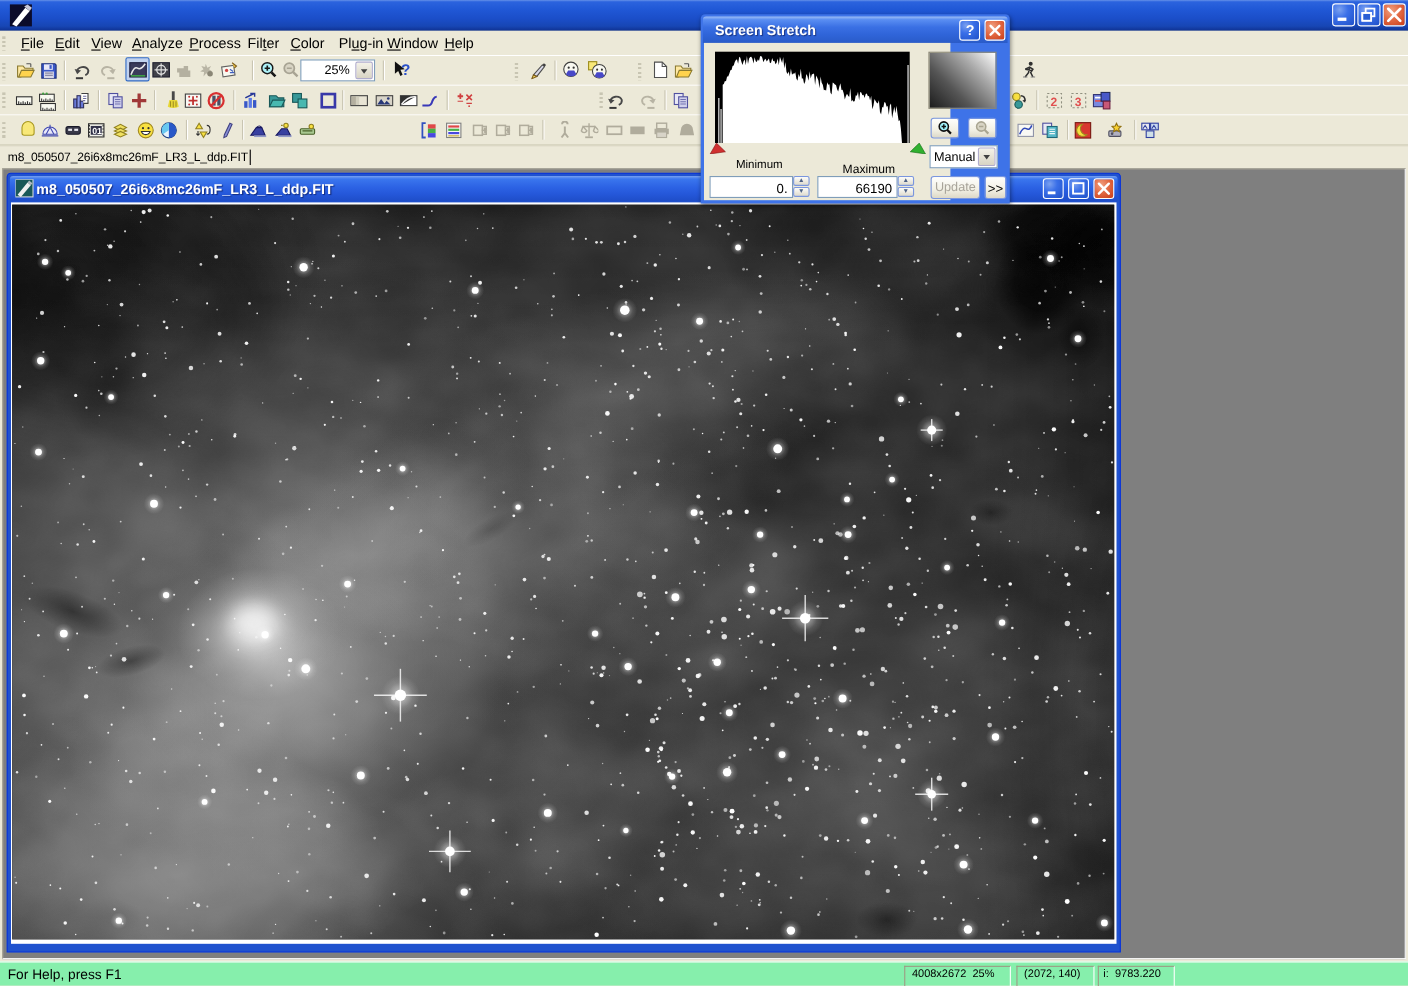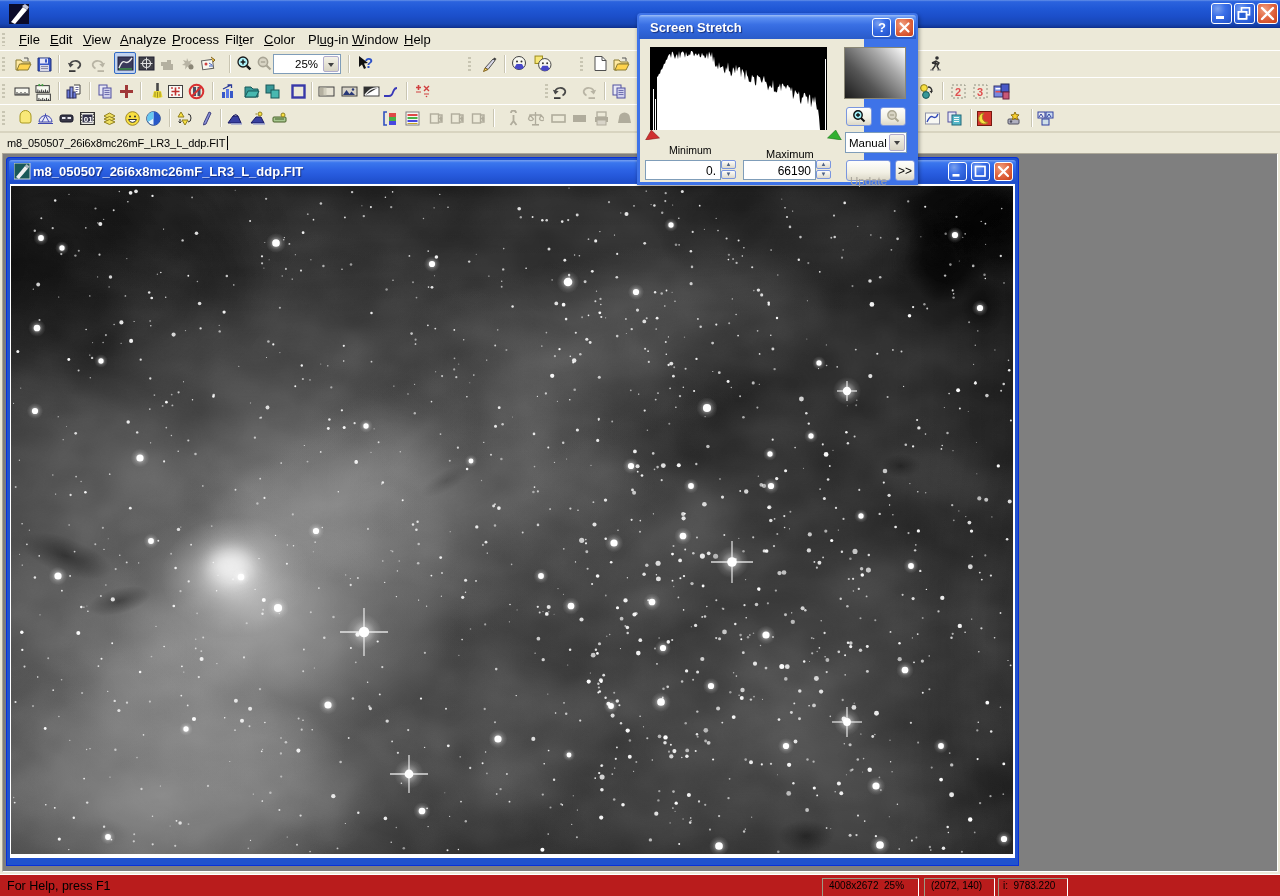--- a/index.html
+++ b/index.html
@@ -27,21 +27,21 @@
 
 #child{position:absolute;left:6px;top:157px;width:1013px;height:709px;background:#2052ce;border-radius:4px 4px 0 0;
  box-shadow:0 0 0 1px #0831d9 inset}
 #child .ctitle{position:absolute;left:3px;top:3px;width:1007px;height:23px;border-radius:3px 3px 0 0;
  background:linear-gradient(180deg,#77a0f0 0%,#3a76ee 12%,#2c62e4 45%,#2558da 70%,#1e4dc8 100%)}
 #child .ctext{position:absolute;left:24px;top:4px;color:#fff;font-weight:bold;font-size:13px;text-shadow:1px 1px 1px rgba(0,0,40,.5);white-space:nowrap}
 .cbtn{position:absolute;top:2px;width:19px;height:19px;border-radius:3px;border:1px solid #fff}
 #client{position:absolute;left:4px;top:27px;width:1005px;height:674px;background:#fff}
 #neb{position:absolute;left:1px;top:2px;width:1002px;height:668px;background:#1b1b1b;overflow:hidden}
 
-#status{position:absolute;left:0;top:874px;width:1280px;height:22px;background:#b91c1c;border-top:1px solid #fff;font-size:12.5px;color:#000}
+#status{position:absolute;left:0;top:874px;width:1280px;height:22px;background:#86efac;border-top:1px solid #fff;font-size:12.5px;color:#000}
 .spanel{position:absolute;top:3px;height:28px;border:1px solid;border-color:#9d9a84 #fff #fff #9d9a84;font-size:10px;padding:1px 18px 0 6px;white-space:nowrap}
 
 #dlg{position:absolute;left:637px;top:13px;width:281px;height:172px;background:#3e73e8;border-radius:4px 4px 0 0;box-shadow:1px 2px 4px rgba(0,0,0,.4)}
 #dlg .dtitle{position:absolute;left:2px;top:2px;width:277px;height:24px;border-radius:3px 3px 0 0;
  background:linear-gradient(180deg,#9ebef5 0%,#5a8ef2 12%,#3a70e4 40%,#2f64d8 70%,#2a5bc8 100%)}
 #dlg .dtext{position:absolute;left:11px;top:5px;color:#fff;font-weight:bold;font-size:13px;text-shadow:1px 1px 1px rgba(0,0,40,.5)}
 #dlg .dbody{position:absolute;left:3px;top:26px;width:224px;height:143px;background:#ece9d8}
 .xpbtn{position:absolute;border:1px solid #7a96df;border-radius:3px;background:linear-gradient(180deg,#fefefc 0%,#f2f0e4 60%,#dcd8c8 100%)}
 .spin{position:absolute;width:15px;height:9px;border:1px solid #7a96df;border-radius:2px;background:linear-gradient(180deg,#fdfdfb,#dedacc);font-size:6px;text-align:center;line-height:7px;color:#4d6185}
 .numfield{position:absolute;height:20px;background:#fff;border:1px solid #7f9db9;font-size:12px;text-align:right;padding:3px 4px 0 0}
@@ -2053,15 +2053,15 @@
             <path d="M4 6 h6 l-3 4 Z" fill="#404040"></path>
           </svg></div></div>
       <span class="abs" style="left:29px;top:105px;font-size:10.5px">Minimum</span>
       <span class="abs" style="left:126px;top:109px;font-size:11px">Maximum</span>
       <div class="numfield" style="left:5px;top:121px;width:76px">0.</div>
       <div class="spin" style="left:81px;top:121px">▲</div>
       <div class="spin" style="left:81px;top:131px">▼</div>
       <div class="numfield" style="left:103px;top:121px;width:73px">66190</div>
       <div class="spin" style="left:176px;top:121px">▲</div>
       <div class="spin" style="left:176px;top:131px">▼</div>
-      <div class="xpbtn" style="left:206px;top:121px;width:45px;height:21px;color:#a8a49a;font-size:11.5px;text-align:center;padding-top:14px">Update</div>
+      <div class="xpbtn" style="left:206px;top:121px;width:45px;height:21px;color:#a8a49a;font-size:11.5px;text-align:center;padding-top:4px">Update</div>
       <div class="xpbtn" style="left:255px;top:121px;width:20px;height:21px;font-size:12px;text-align:center;padding-top:3px">&gt;&gt;</div>
     </div>
   </div>
 </body></html>

